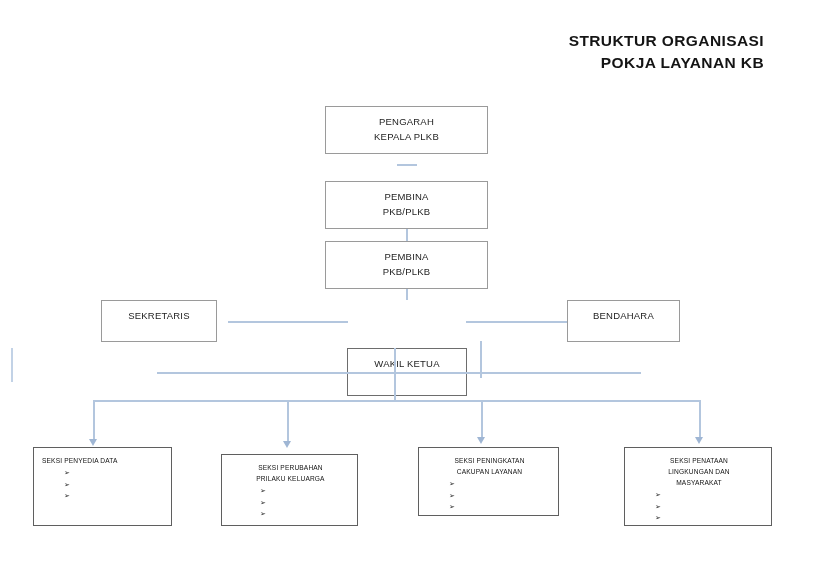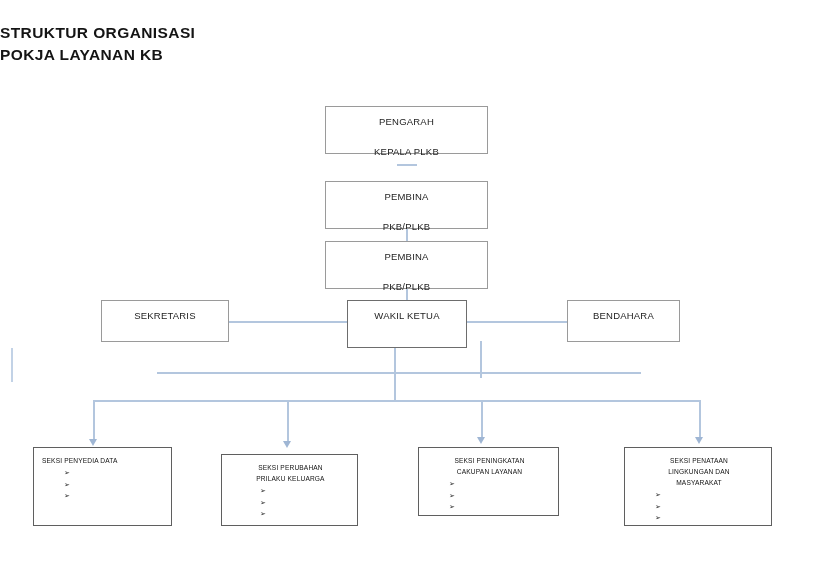--- a/index.html
+++ b/index.html
@@ -14,55 +14,55 @@
   #chart-root {
     position: relative;
     width: 816px;
     height: 572px;
     overflow: hidden;
     background: #ffffff;
   }
   .title-block {
     position: absolute;
     left: 0;
-    top: 22px;
+    top: 30px;
     width: 764px;
-    text-align: left;
+    text-align: right;
   }
   .title-line {
     font-size: 15.5px;
     font-weight: bold;
     letter-spacing: 0.4px;
     line-height: 22px;
     color: #141414;
   }
   .node {
     position: absolute;
     box-sizing: border-box;
     background: #ffffff;
     border: 1px solid #9a9a9a;
     display: flex;
     flex-direction: column;
     align-items: center;
     justify-content: flex-start;
   }
   .node.thick {
     border: 1.6px solid #6d6d6d;
+    margin-top: 48px;
   }
   .node-text {
     font-size: 9.5px;
     line-height: 15px;
     text-align: center;
     color: #1d1d1d;
     letter-spacing: 0.2px;
     white-space: nowrap;
   }
   .node-pad {
     padding-top: 7px;
-    gap: 15px;
   }
   .leaf {
     position: absolute;
     box-sizing: border-box;
     background: #ffffff;
     border: 1.3px solid #5f5f5f;
     padding: 7px 6px 4px 8px;
   }
   .leaf-title {
     font-size: 6.6px;
@@ -144,21 +144,21 @@
     <div class="node-text">PEMBINA</div>
     <div class="node-text">PKB/PLKB</div>
   </div>
 
   <div class="line v" style="left:406px; top:289px; height:11px;"></div>
 
   <div class="line h" style="left:228px; top:321px; width:120px;"></div>
 
   <div class="line h" style="left:466px; top:321px; width:102px;"></div>
 
-  <div class="node node-pad" style="left:101px; top:300px; width:128px; height:42px;">
+  <div class="node node-pad" style="left:101px; top:300px; width:116px; height:42px;">
     <div class="node-text">SEKRETARIS</div>
   </div>
 
   <div class="node node-pad thick" style="left:347px; top:300px; width:120px; height:48px;">
     <div class="node-text">WAKIL KETUA</div>
   </div>
 
   <div class="node node-pad" style="left:567px; top:300px; width:113px; height:42px;">
     <div class="node-text">BENDAHARA</div>
   </div>

